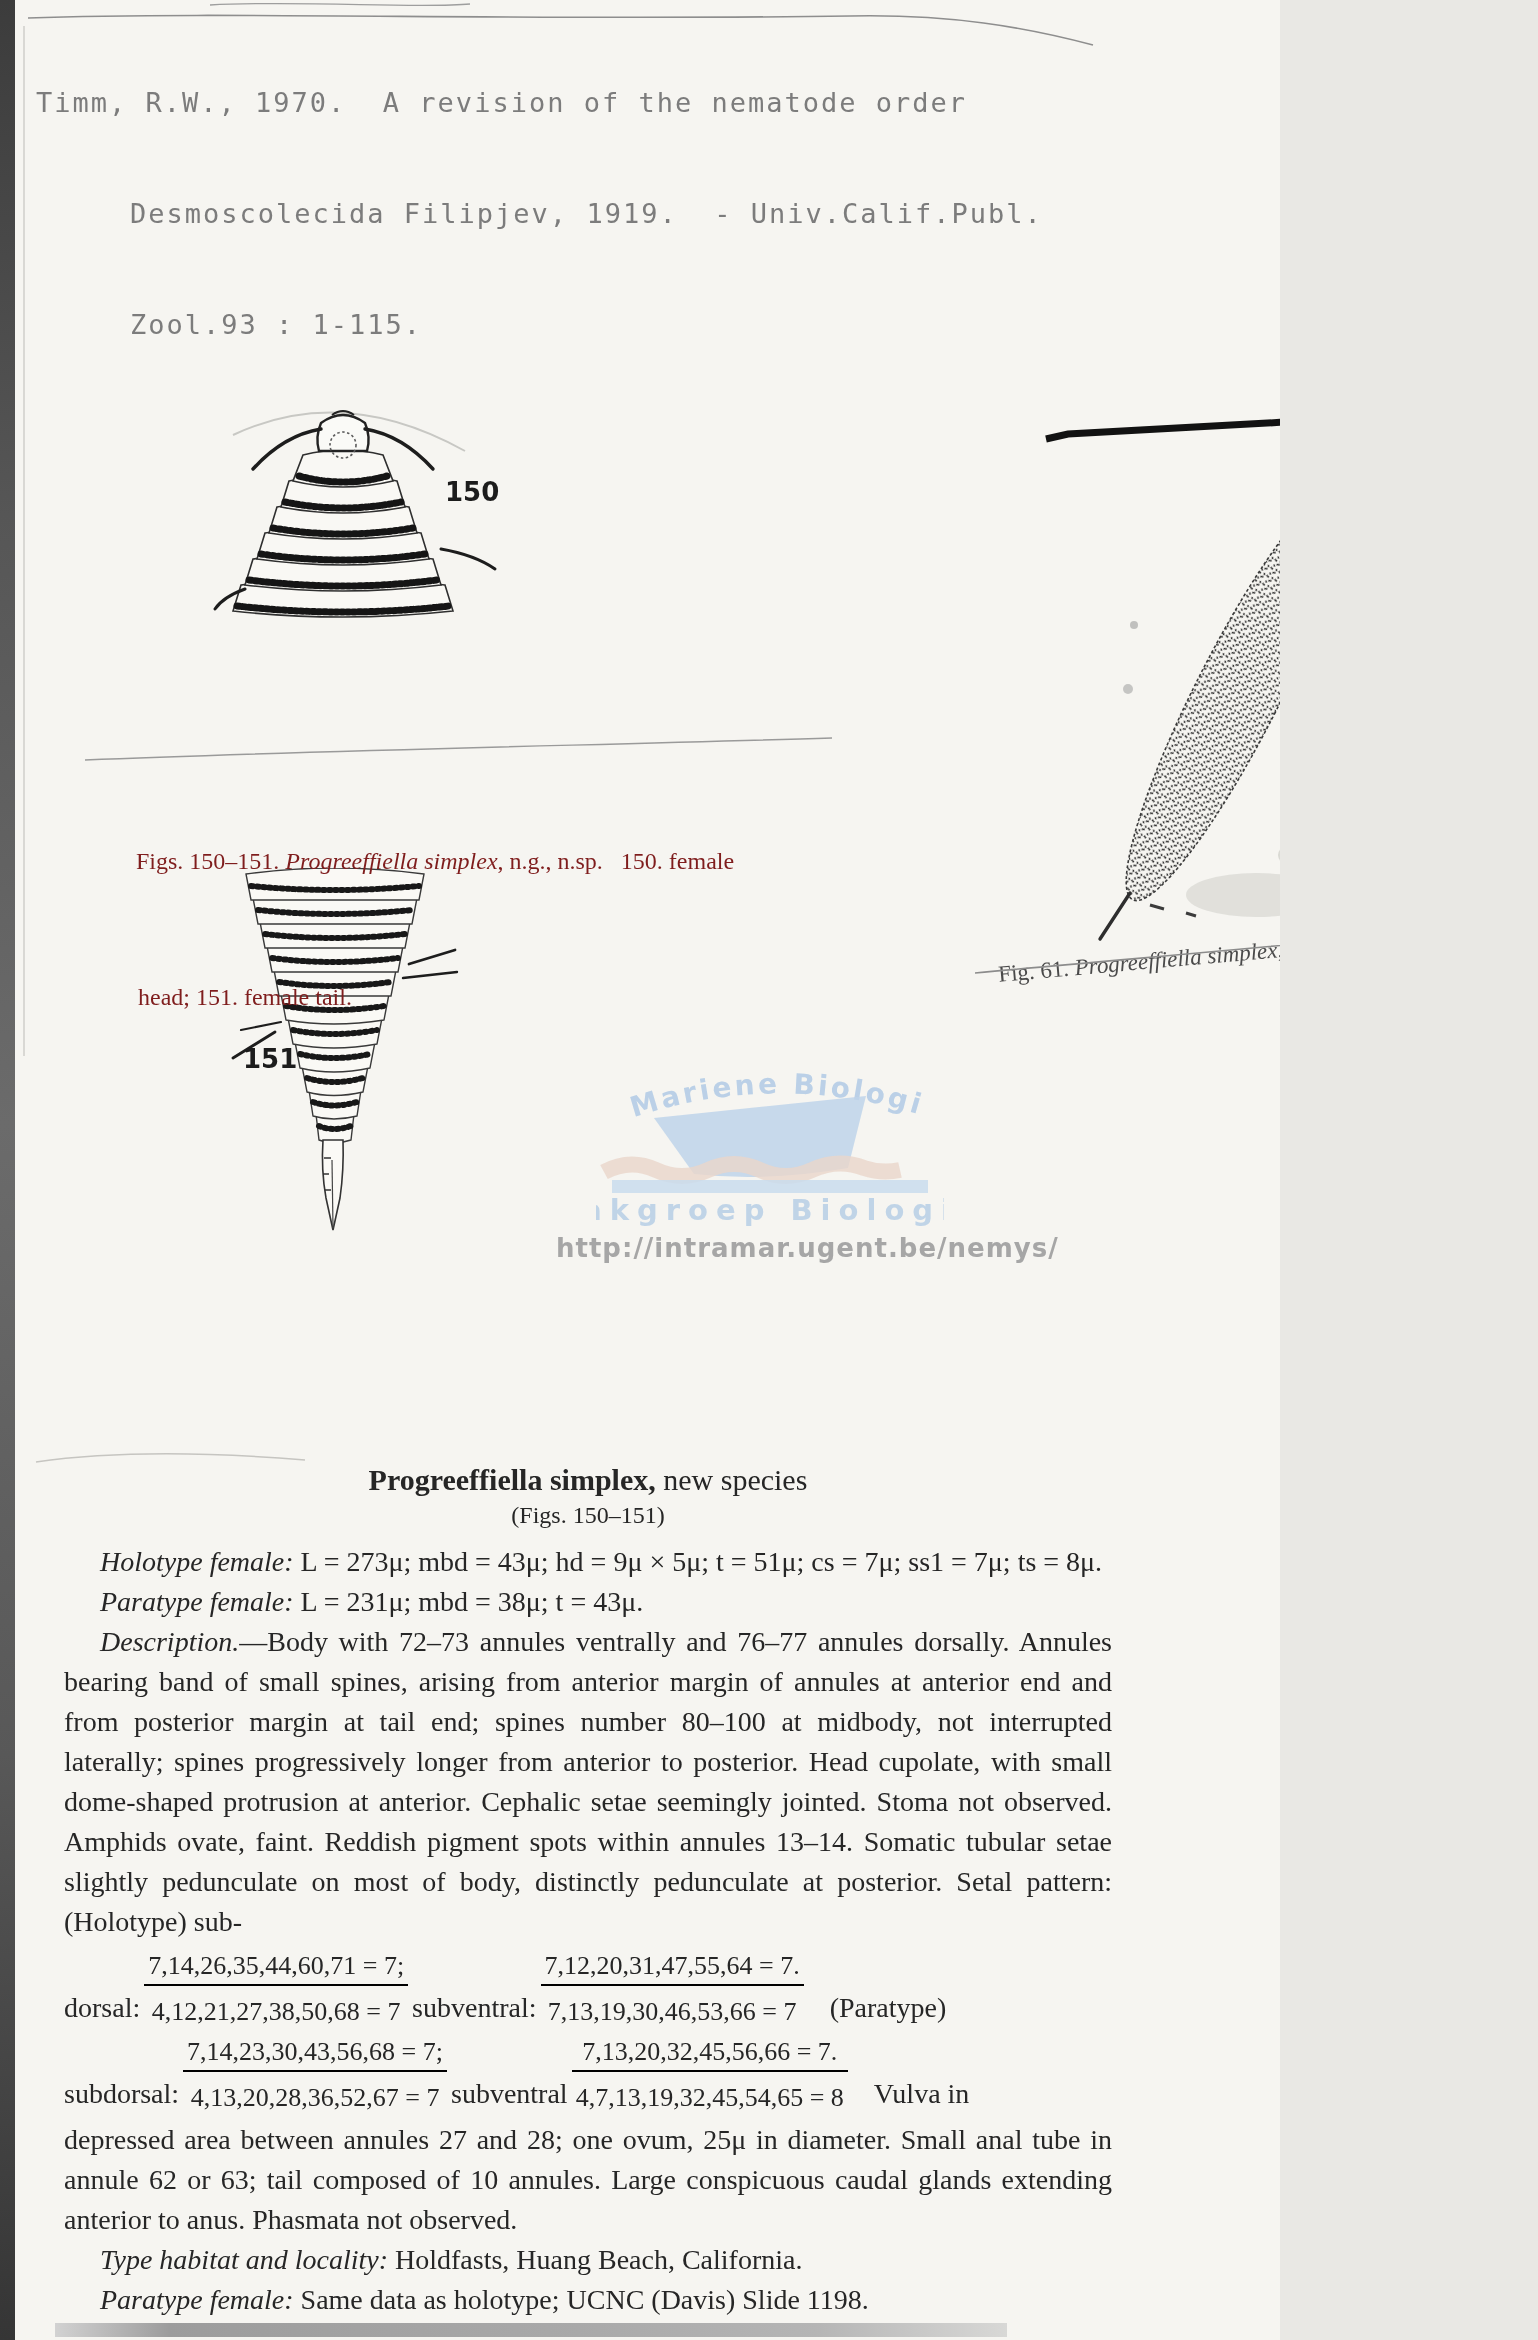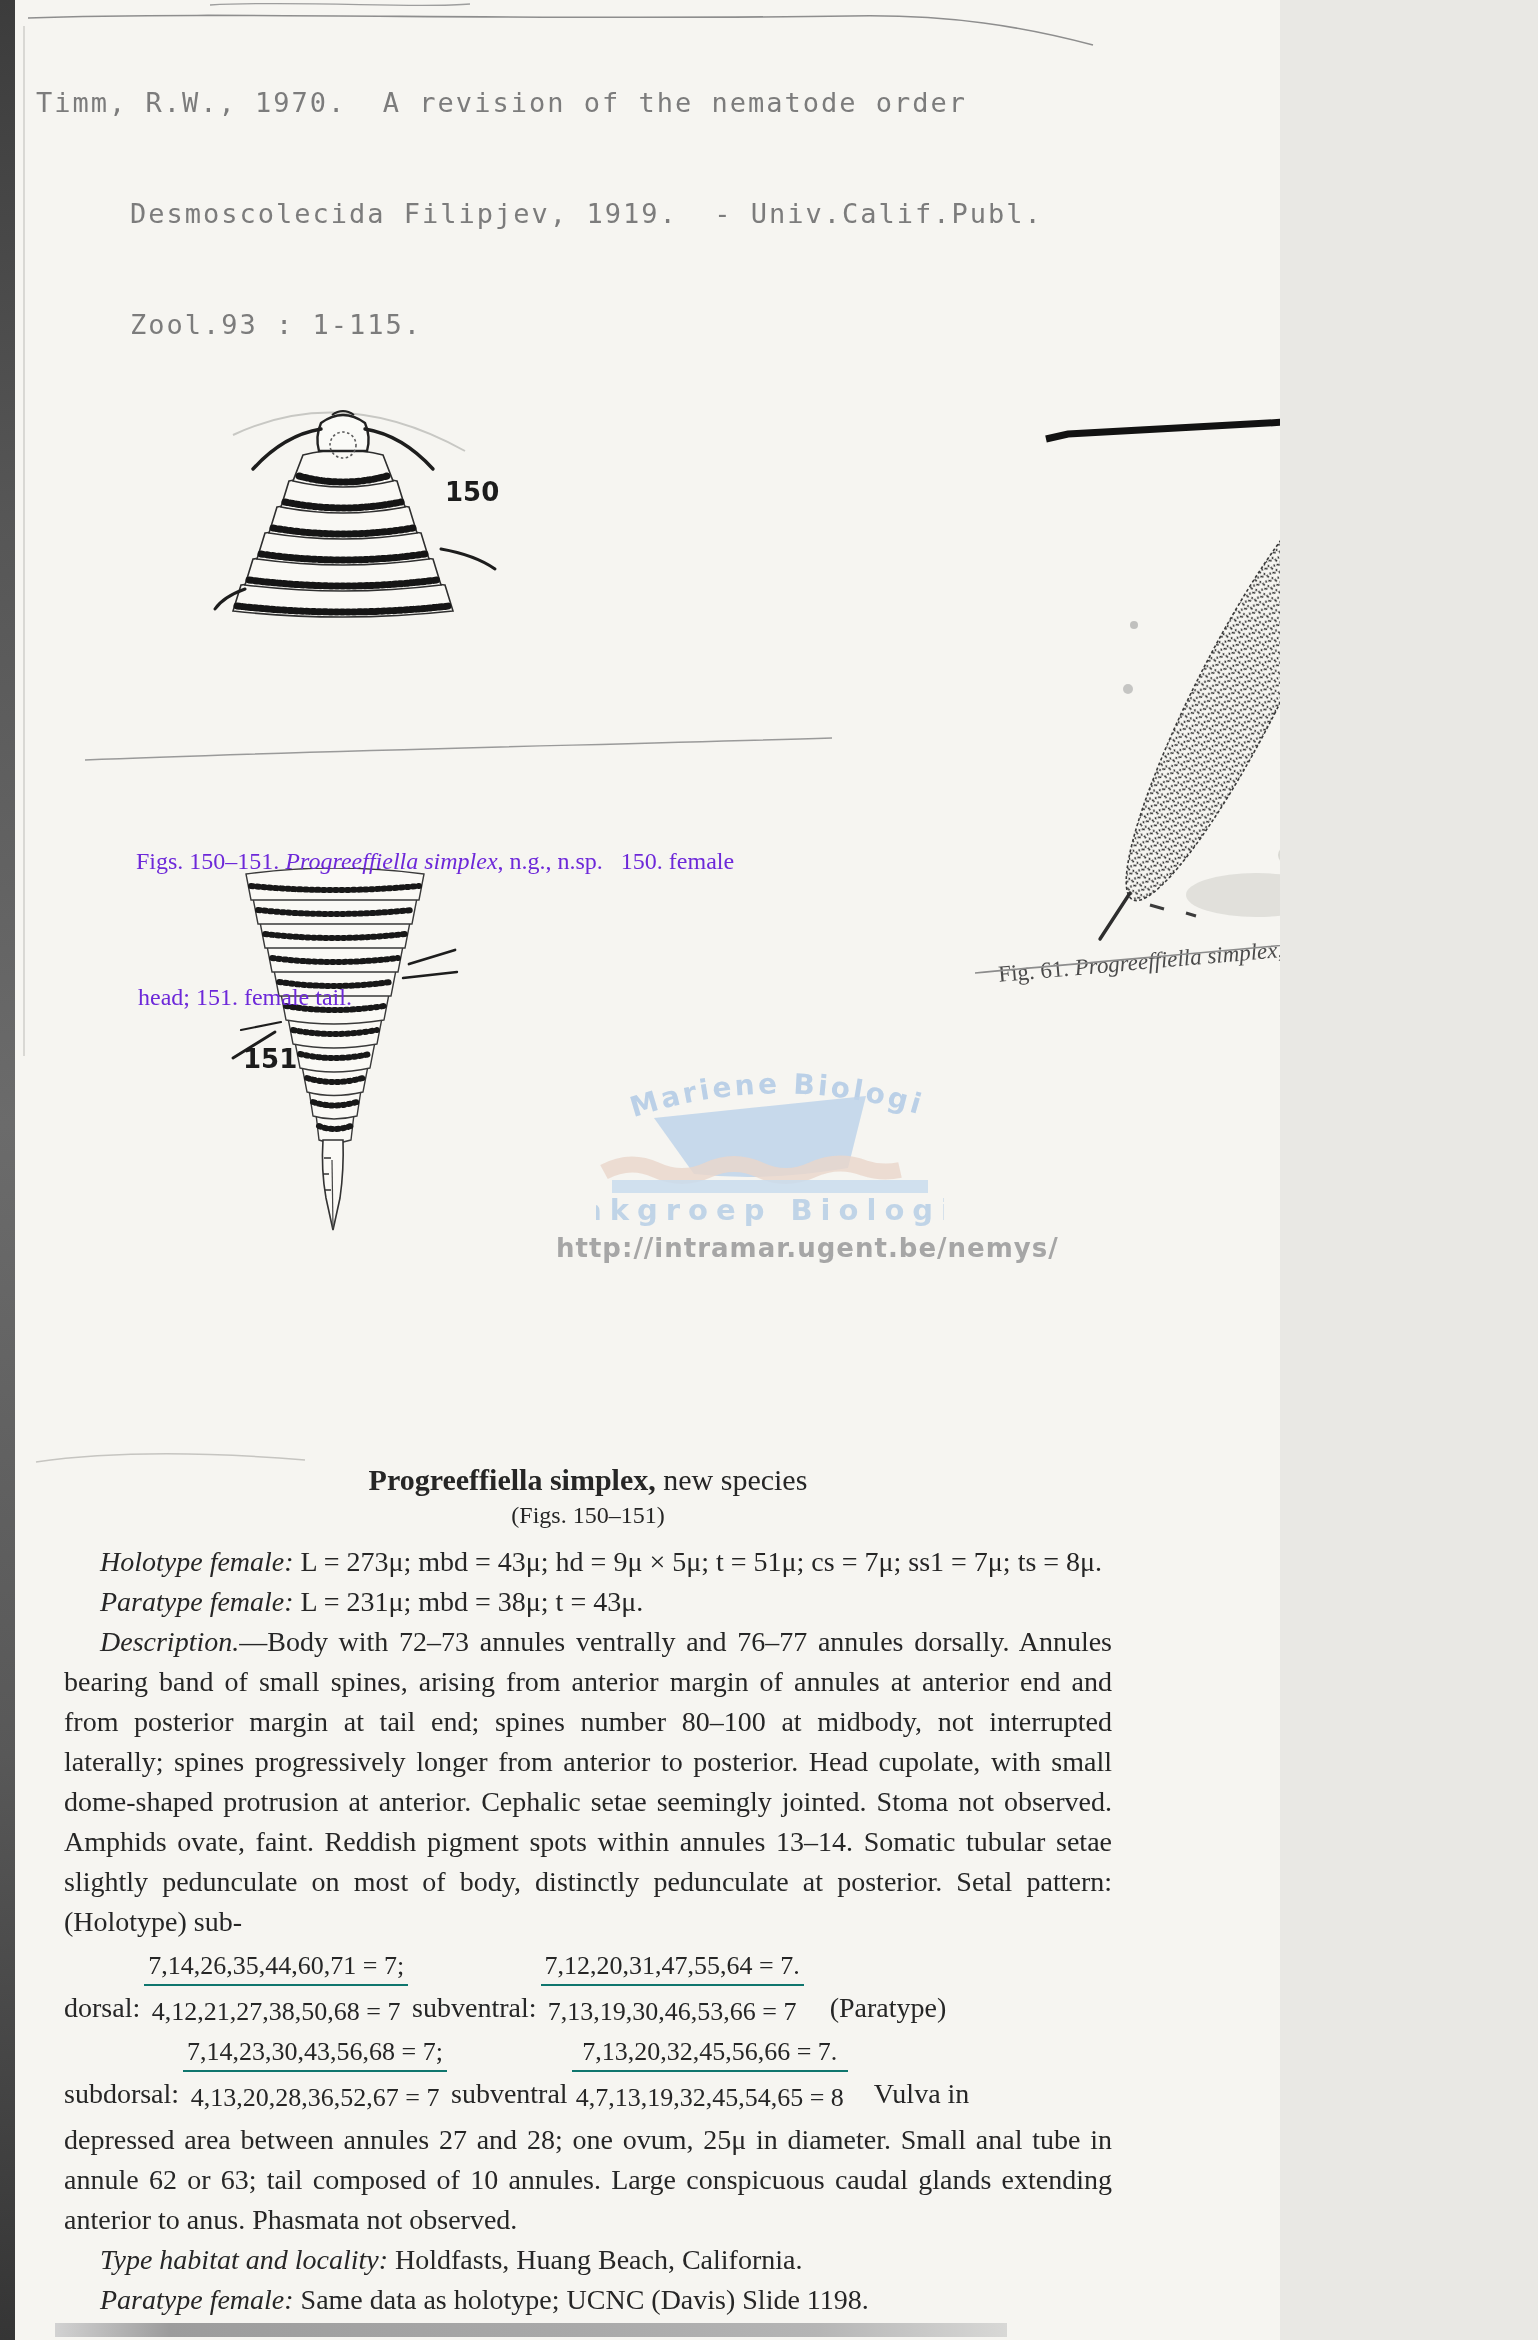--- a/index.html
+++ b/index.html
@@ -15,41 +15,41 @@
   .citation{position:absolute;left:36px;top:10px;font-family:"DejaVu Sans Mono","Liberation Mono",monospace;
     font-size:27px;line-height:37px;letter-spacing:2px;color:#7c7c7c;white-space:pre;}
   .citation .l2,.citation .l3{margin-left:94px;}
   
   .fig150{position:absolute;left:213px;top:393px;}
   .fig151{position:absolute;left:213px;top:868px;}
   .photo{position:absolute;left:1038px;top:393px;}
   .figlabel{font-family:"DejaVu Sans","Liberation Sans",sans-serif;font-weight:bold;font-size:26px;fill:#1c1c1c;}
   
   .caption{position:absolute;left:100px;top:742px;width:680px;font-size:24px;line-height:34px;
-    color:#6d28d9;white-space:pre-wrap;}
+    color:#7f1d1d;white-space:pre-wrap;}
   .caption .indent{margin-left:38px;}
   .it{font-style:italic;}
   .photo-caption{position:absolute;left:972px;top:938px;width:540px;font-size:23px;color:#4a4a4a;
     transform:rotate(-5deg);transform-origin:left top;white-space:pre-wrap;}
   
   .wm{position:absolute;left:596px;top:1068px;}
   .wm-url{position:absolute;left:556px;top:1233px;width:428px;text-align:center;
     font-family:"DejaVu Sans","Liberation Sans",sans-serif;font-weight:bold;font-size:26px;
     letter-spacing:1px;color:#a6a6a6;}
   
   .article{position:absolute;left:64px;top:1462px;width:1048px;font-size:28px;line-height:40px;text-align:justify;}
   .article .title{text-align:center;font-size:30px;line-height:36px;margin:0;font-weight:normal;}
   .article .title b{font-weight:bold;}
   .article .subtitle{text-align:center;font-size:24px;line-height:30px;margin:2px 0 12px;}
   .article p{margin:0;text-indent:36px;}
   .article p.cont{text-indent:0;}
   .article p.left{text-align:left;}
   .setal{display:flex;align-items:flex-end;gap:4px;margin:8px 0 6px;text-align:left;}
   .setal .frac{display:inline-flex;flex-direction:column;text-align:center;font-size:26px;line-height:32px;}
-  .setal .frac .top{border-bottom:2px solid #0f766e;padding:0 4px 2px;}
+  .setal .frac .top{border-bottom:2px solid #000000;padding:0 4px 2px;}
   .setal .frac .bot{padding:10px 4px 0;}
   .setal .tail{margin-left:22px;}
   
   .artifacts{position:absolute;left:0;top:0;pointer-events:none;}
 </style>
 </head>
 <body>
 
 <div class="page">
 

